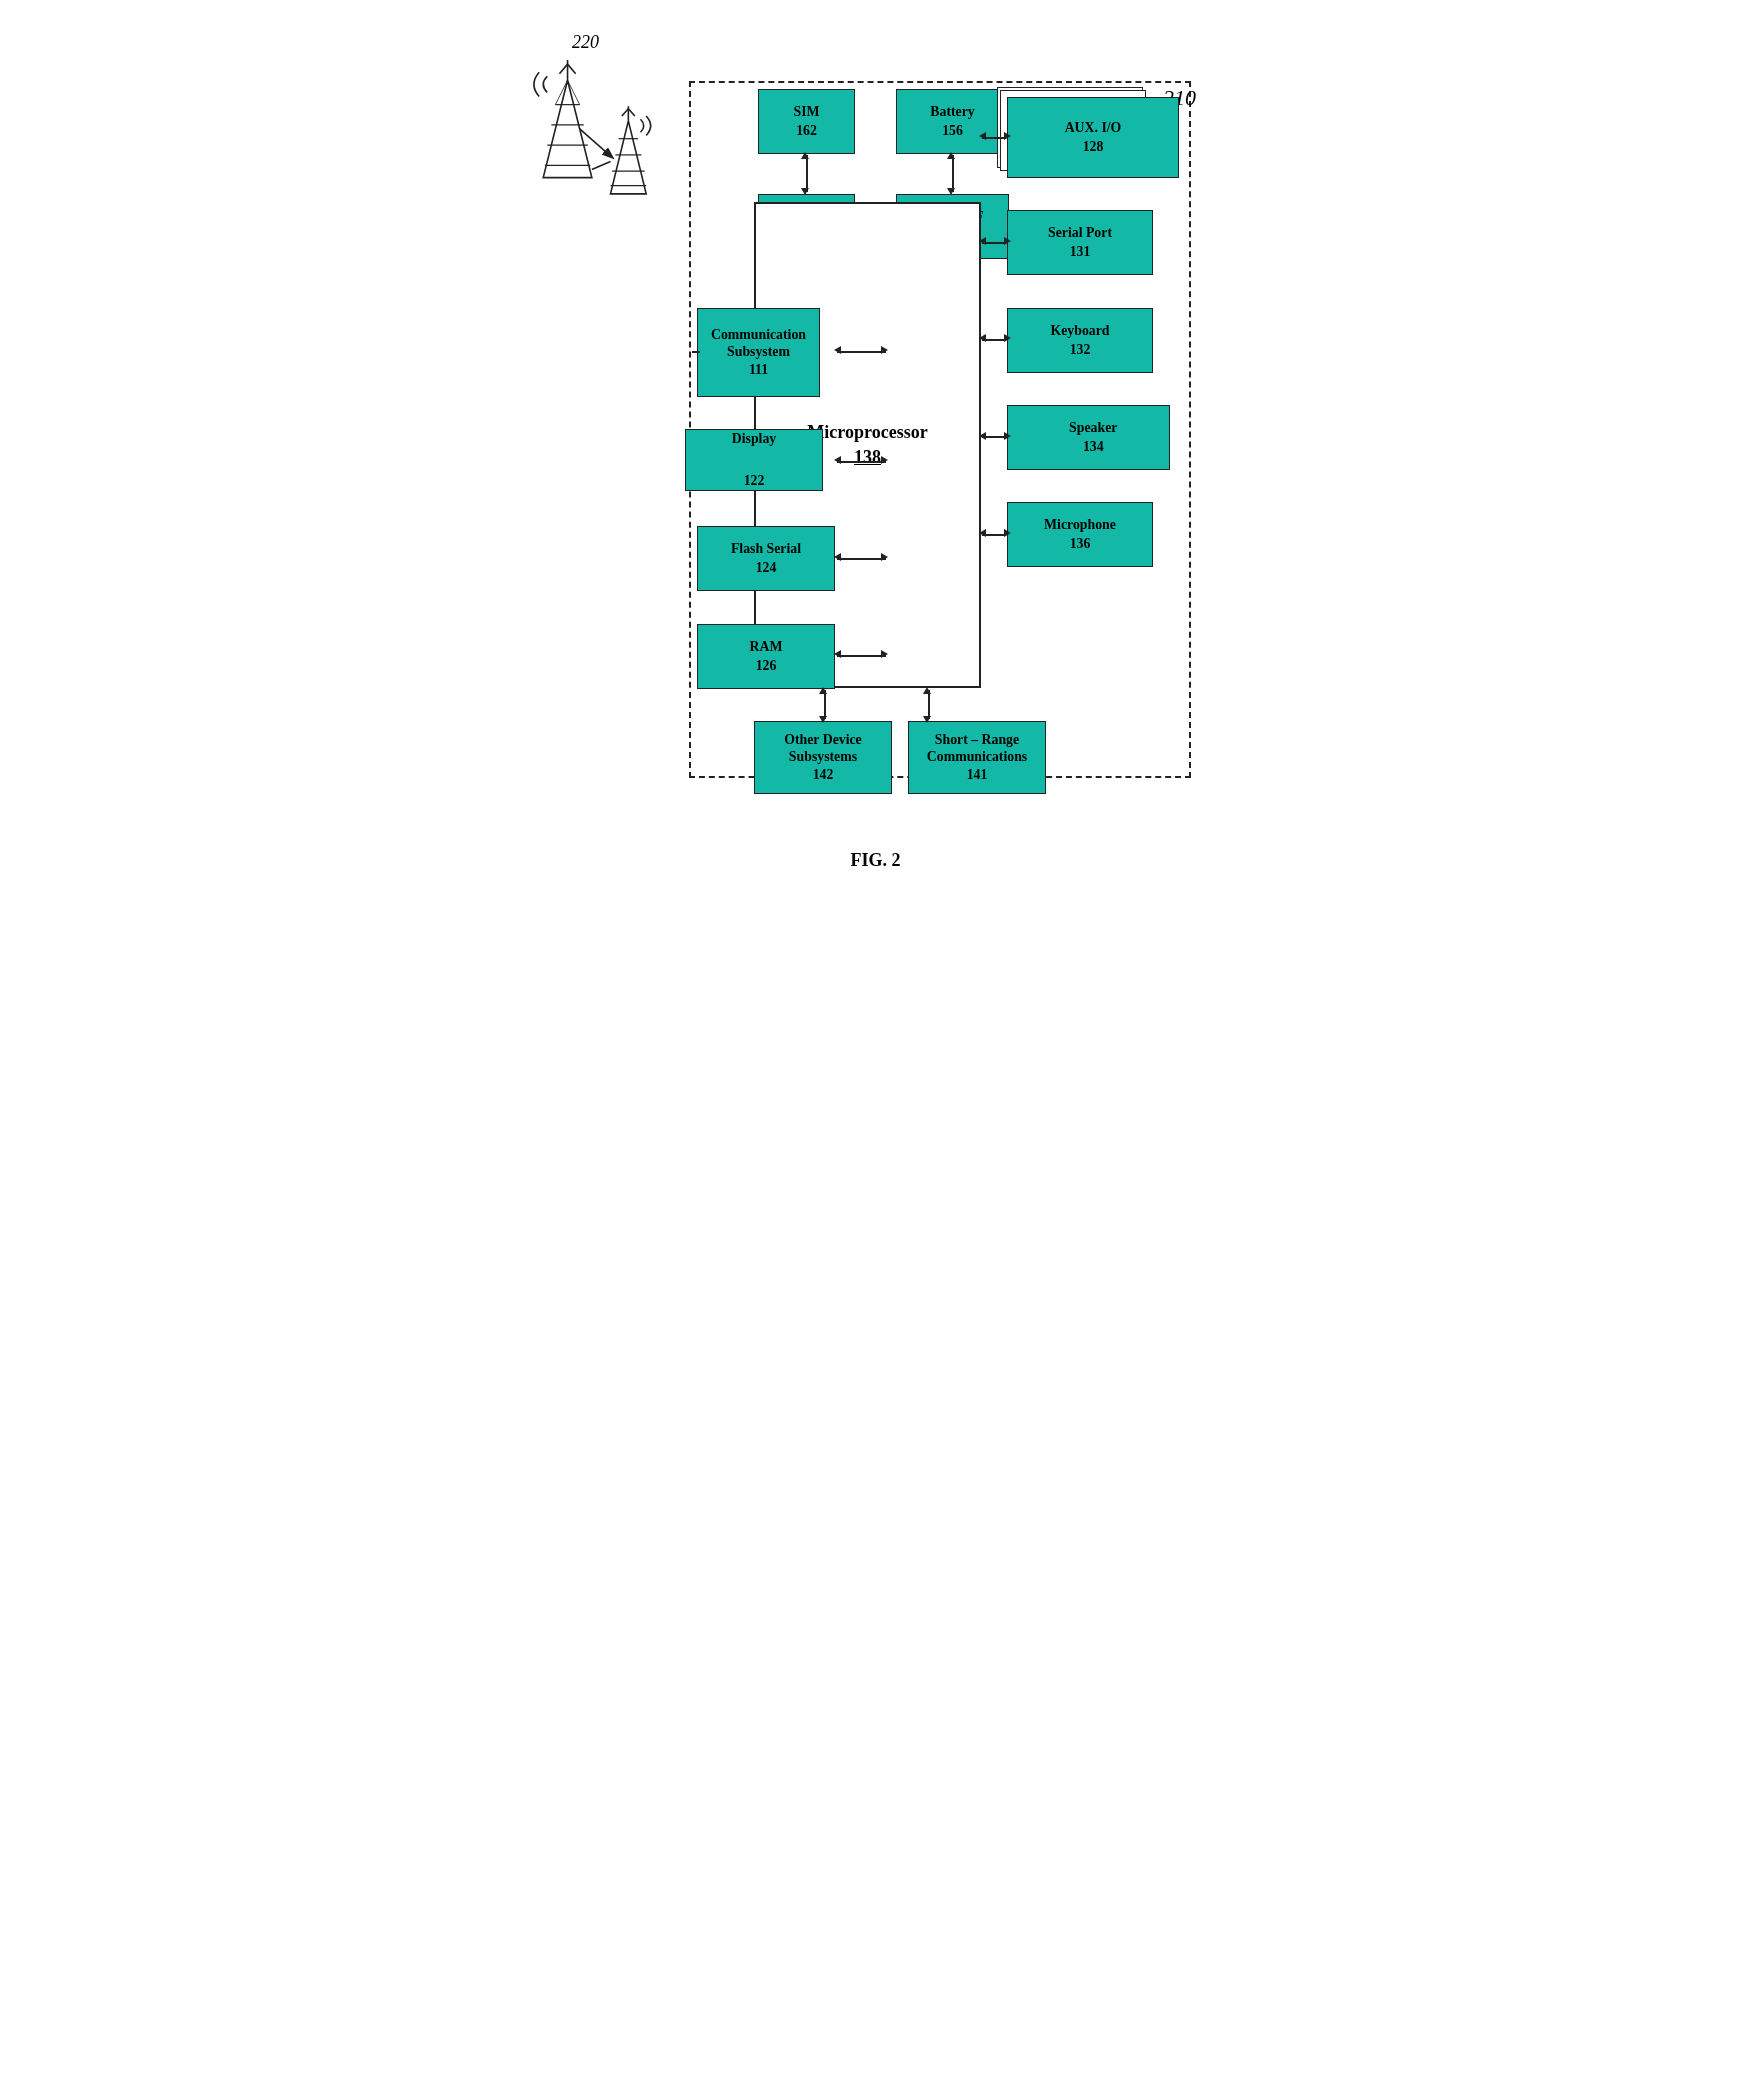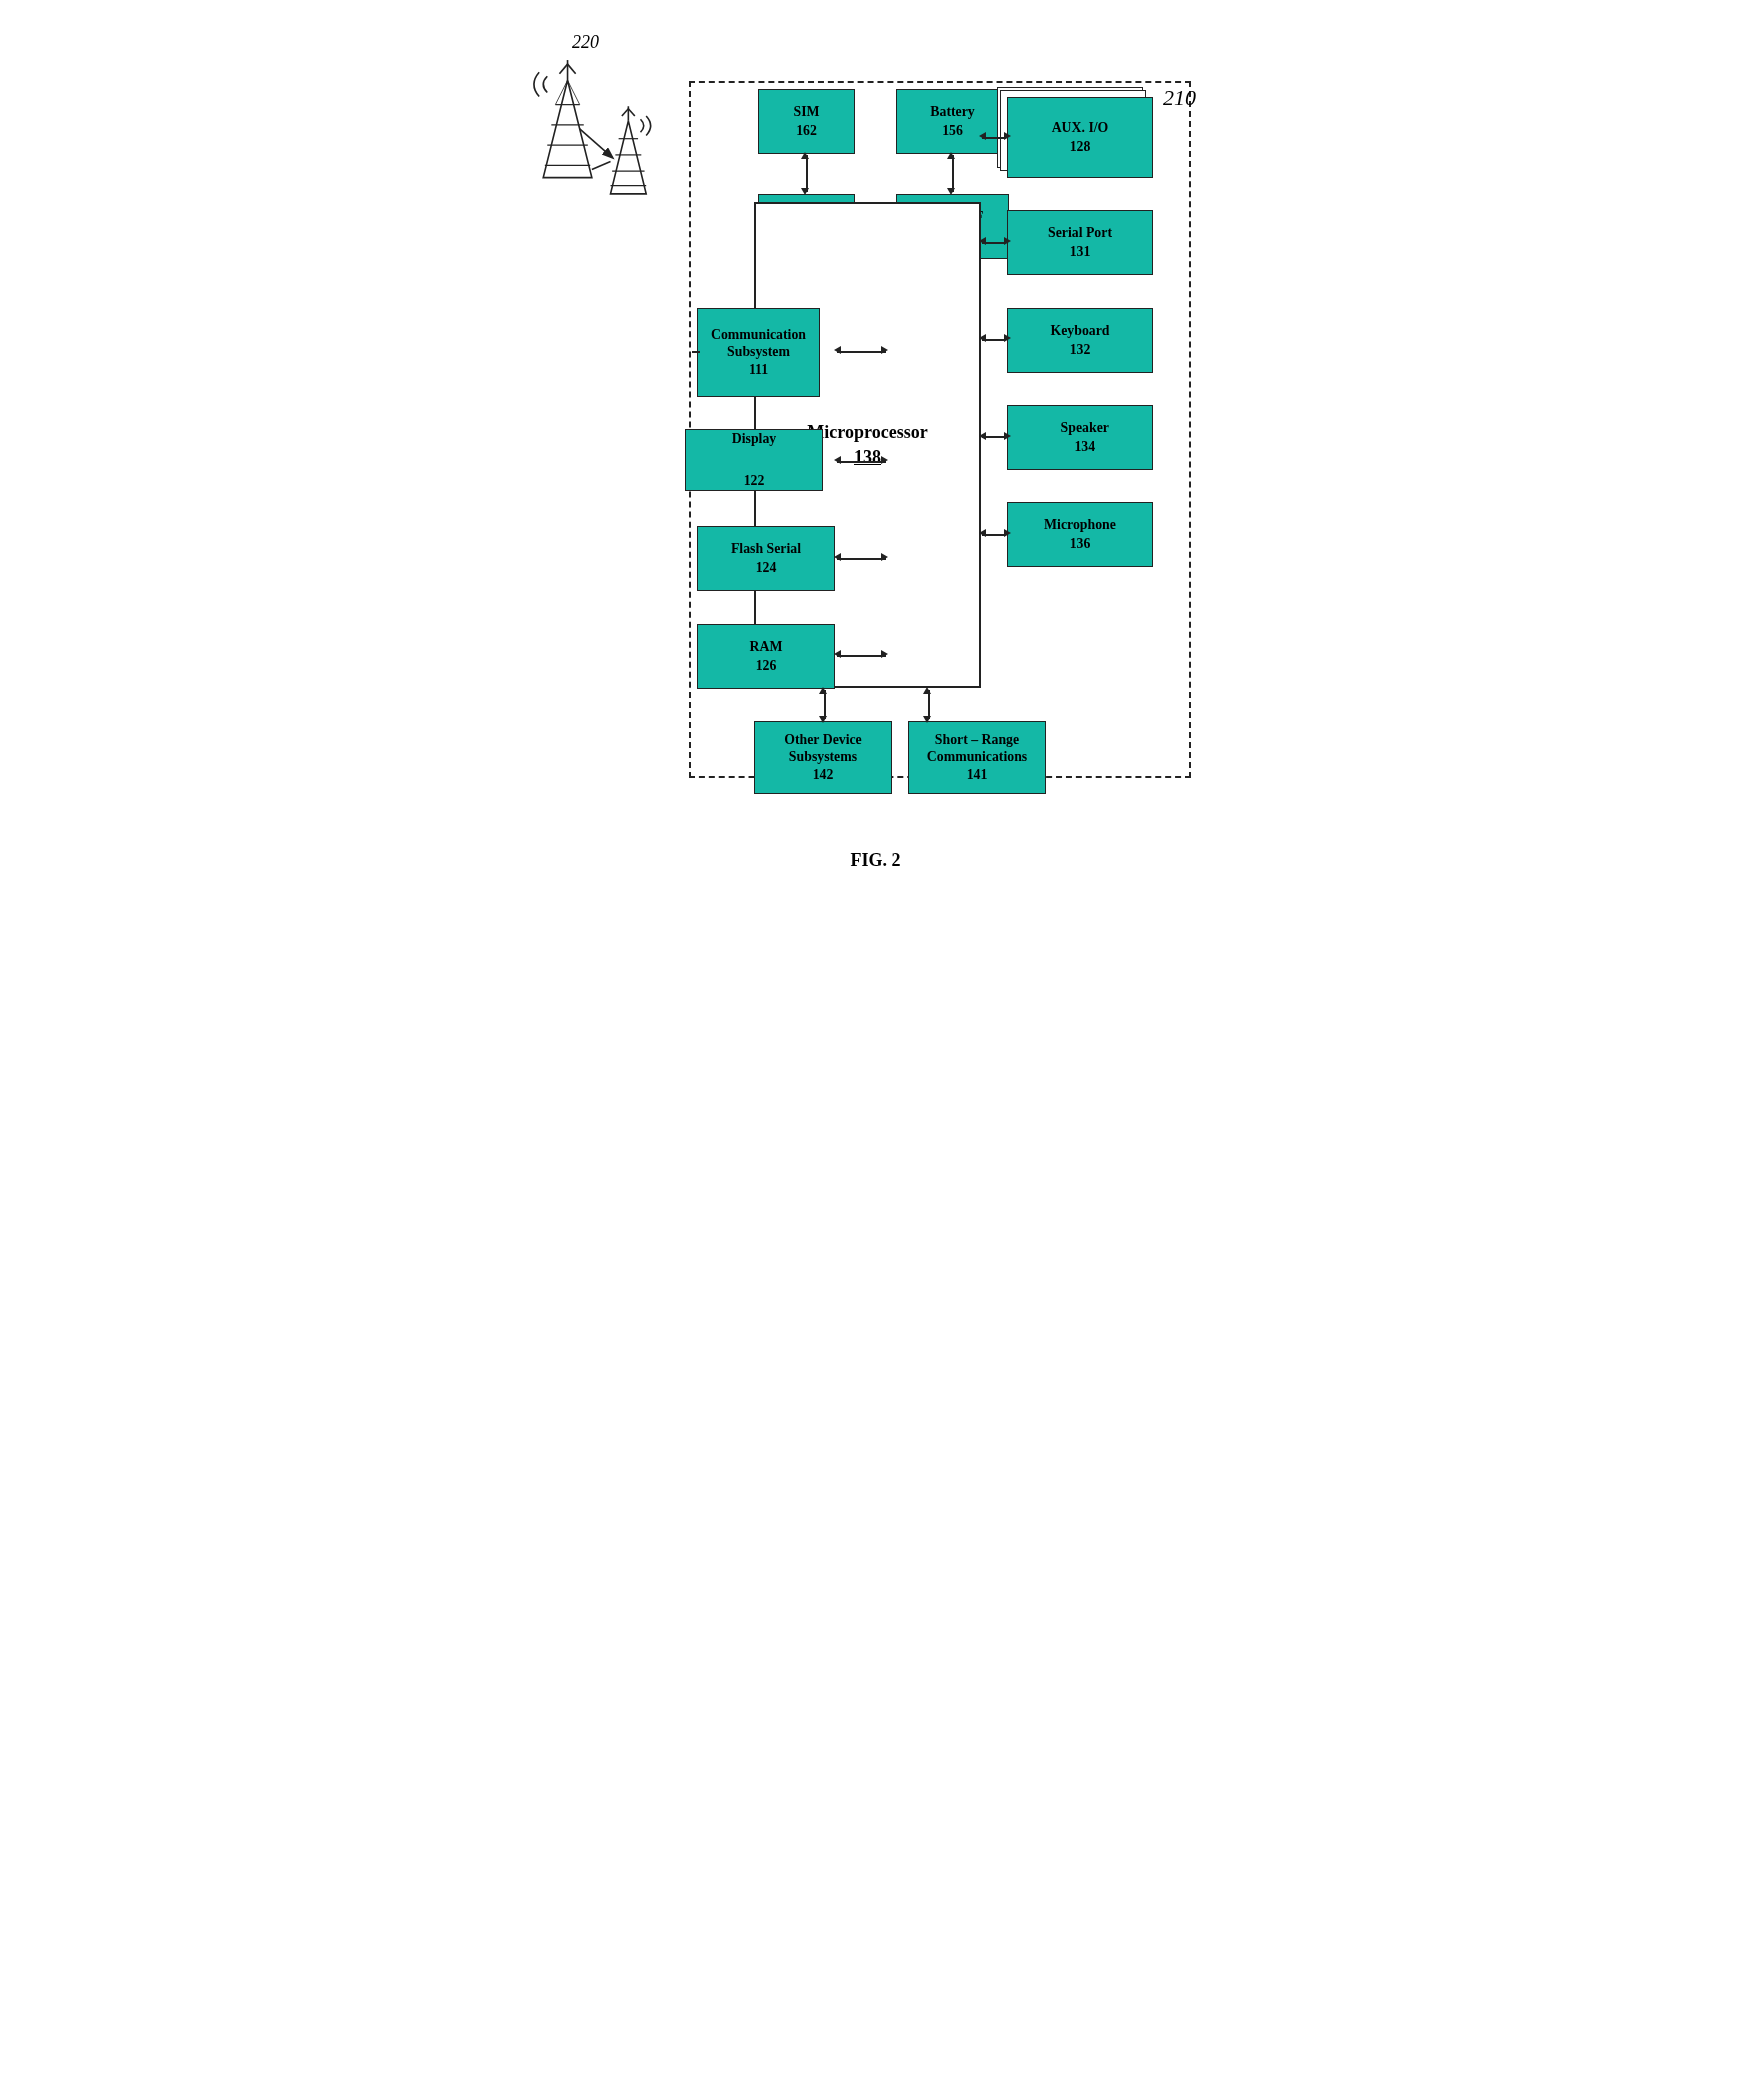--- a/index.html
+++ b/index.html
@@ -296,21 +296,21 @@
     <span class="box-number">126</span>
   </div>
 
   <div class="arrow-h" style="top:623px; left:310px; width:49px;"></div>
   <div class="arrowhead-l" style="top:618px; left:307px;"></div>
   <div class="arrowhead-r" style="top:618px; left:354px;"></div>
 
   <div class="aux-stack-1"></div>
   <div class="aux-stack-2"></div>
 
-  <div class="box" style="top:65px; left:480px; width:146px; height:81px;">
+  <div class="box" style="top:65px; left:480px; width:172px; height:81px;">
     <span class="box-label">AUX. I/O</span>
     <span class="box-number">128</span>
   </div>
 
   <div class="arrow-h" style="top:105px; left:455px; width:24px;"></div>
   <div class="arrowhead-r" style="top:100px; left:477px;"></div>
   <div class="arrowhead-l" style="top:100px; left:452px;"></div>
 
   <div class="box" style="top:178px; left:480px; width:146px; height:65px;">
     <span class="box-label">Serial Port</span>
@@ -323,21 +323,21 @@
 
   <div class="box" style="top:276px; left:480px; width:146px; height:65px;">
     <span class="box-label">Keyboard</span>
     <span class="box-number">132</span>
   </div>
 
   <div class="arrow-h" style="top:307px; left:455px; width:24px;"></div>
   <div class="arrowhead-r" style="top:302px; left:477px;"></div>
   <div class="arrowhead-l" style="top:302px; left:452px;"></div>
 
-  <div class="box" style="top:373px; left:480px; width:146px; height:65px;padding-left:16px;">
+  <div class="box" style="top:373px; left:480px; width:163px; height:65px;padding-left:16px;">
     <span class="box-label">Speaker</span>
     <span class="box-number">134</span>
   </div>
 
   <div class="arrow-h" style="top:404px; left:455px; width:24px;"></div>
   <div class="arrowhead-r" style="top:400px; left:477px;"></div>
   <div class="arrowhead-l" style="top:400px; left:452px;"></div>
 
   <div class="box" style="top:470px; left:480px; width:146px; height:65px;">
     <span class="box-label">Microphone</span>

